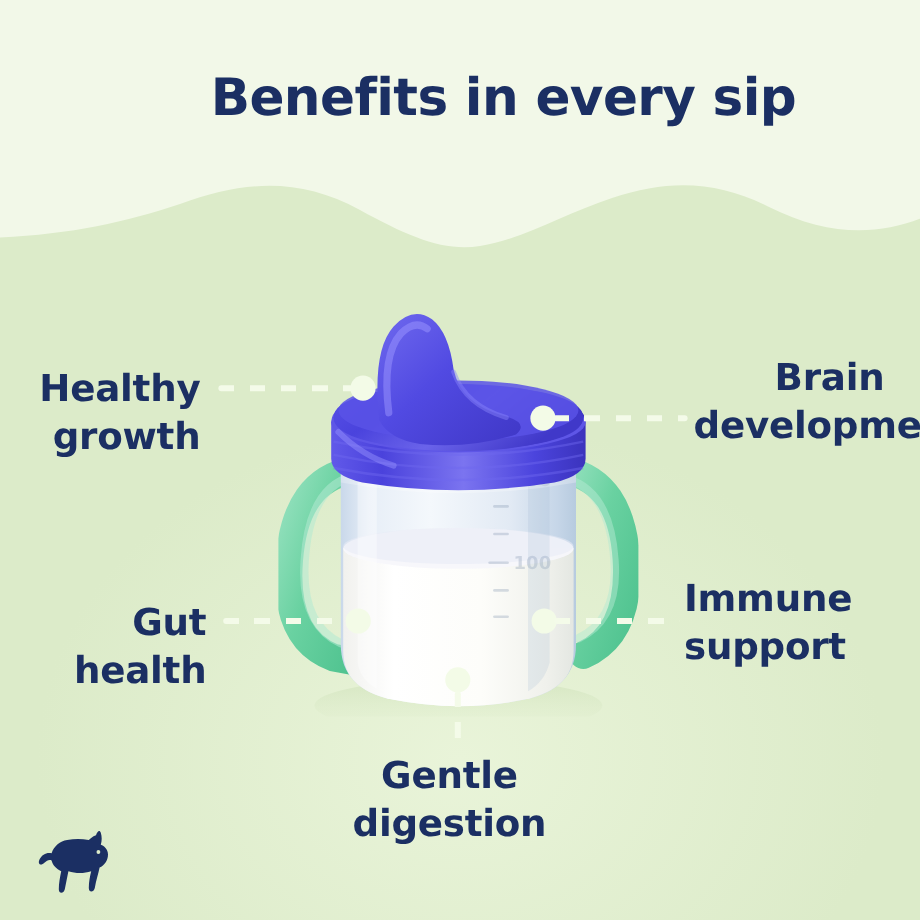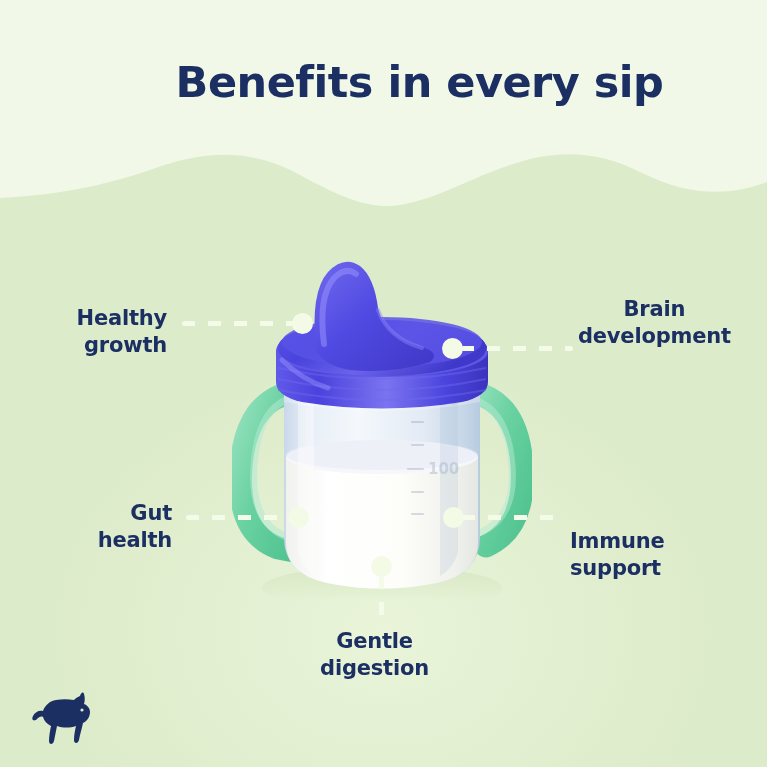--- a/index.html
+++ b/index.html
@@ -25,34 +25,34 @@
     letter-spacing:-0.5px;
     color:#1b2f63;
     line-height:1.15;
     margin-left:36px;
   }
 
   
   .label{
     position:absolute;
     color:#1b2f63;
-    font-size:21px;
+    font-size:31px;
     font-weight:800;
     line-height:1.28;
     letter-spacing:-0.2px;
     white-space:pre-line;
   }
   .label.r{ text-align:right; }
   .label.l{ text-align:left; }
   .label.c{ text-align:center; }
 
   #label-healthy-growth{ right:600px; top:305px; }
   #label-brain-development{ left:578px; top:296px;text-align:center; }
   #label-gut-health{ right:595px; top:500px;margin-left:14px; }
-  #label-immune-support{ left:570px; top:528px; }
+  #label-immune-support{ left:570px; top:480px; }
   #label-gentle-digestion{ left:0; top:628px; width:749px; }
 
   
   .dash{
     position:absolute;
     height:5px;
     background-image:repeating-linear-gradient(to right,
         #f4fbe9 0px, #f4fbe9 13px, rgba(255,255,255,0) 13px, rgba(255,255,255,0) 26px);
     border-radius:3px;
   }

